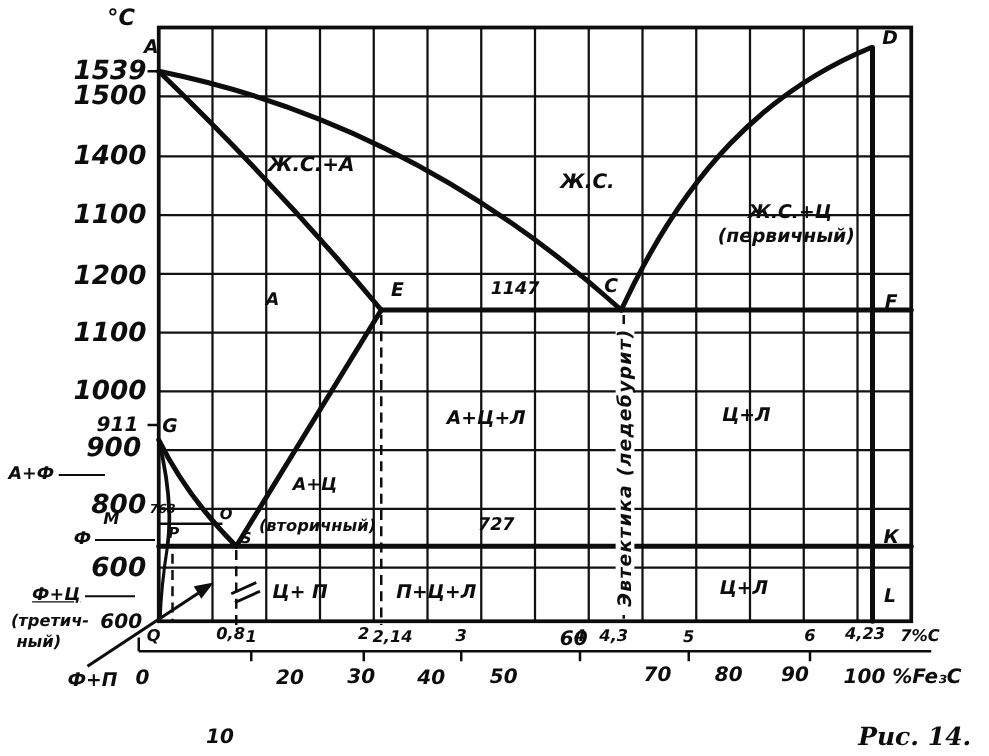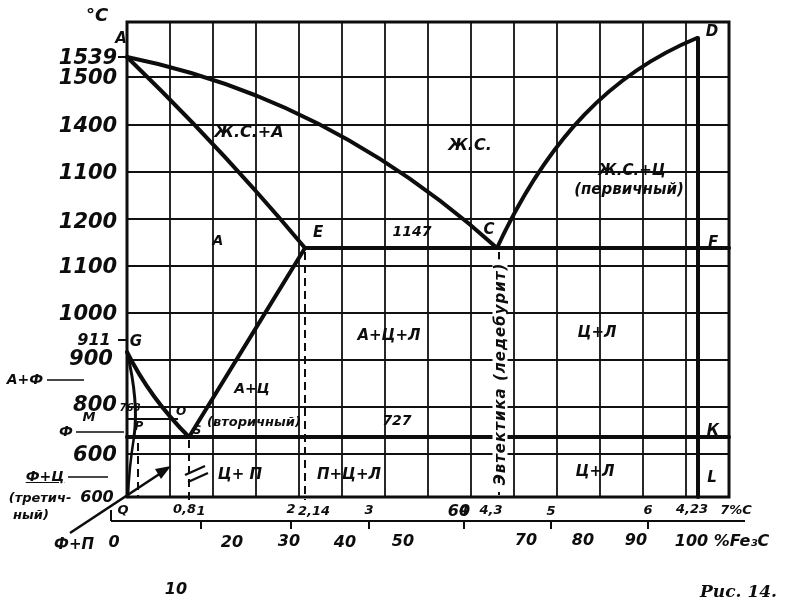--- a/index.html
+++ b/index.html
@@ -6,21 +6,21 @@
   #fig{position:relative;width:791px;height:605px;background:#fff;overflow:hidden;
        font-family:"DejaVu Sans",sans-serif;color:#0d0d0d;}
   #plot{position:absolute;left:0;top:0;}
   .lbl{position:absolute;transform:translate(-50%,-50%);white-space:nowrap;
        font-weight:bold;font-style:italic;color:#0d0d0d;line-height:1;z-index:3;}
   .s10{font-size:10px}.s12{font-size:12px}.s13{font-size:13px}.s14{font-size:14px}
   .s15{font-size:15px}.s16{font-size:16px}.s17{font-size:21px}.s18{font-size:18px}
   .vert{transform:translate(-50%,-50%) rotate(-90deg);background:#fff;padding:0 3px;
         letter-spacing:1px;font-size:15px;}
   #caption{position:absolute;right:14px;bottom:4px;font-family:"DejaVu Serif",serif;
-           font-weight:bold;font-style:italic;font-size:17px;z-index:3;}
+           font-weight:bold;font-style:italic;font-size:20px;z-index:3;}
 </style>
 </head>
 <body>
 
 <div id="fig">
 
   <svg id="plot" width="791" height="605" viewBox="0 0 791 605">
 
     <g stroke="#111" stroke-width="1.8">
       <path d="M170,22 V497 M213,22 V497 M256,22 V497 M299,22 V497 M342,22 V497 M385,22 V497 M428,22 V497 M471,22 V497 M514,22 V497 M557,22 V497 M600,22 V497 M643,22 V497 M686,22 V497"></path>

